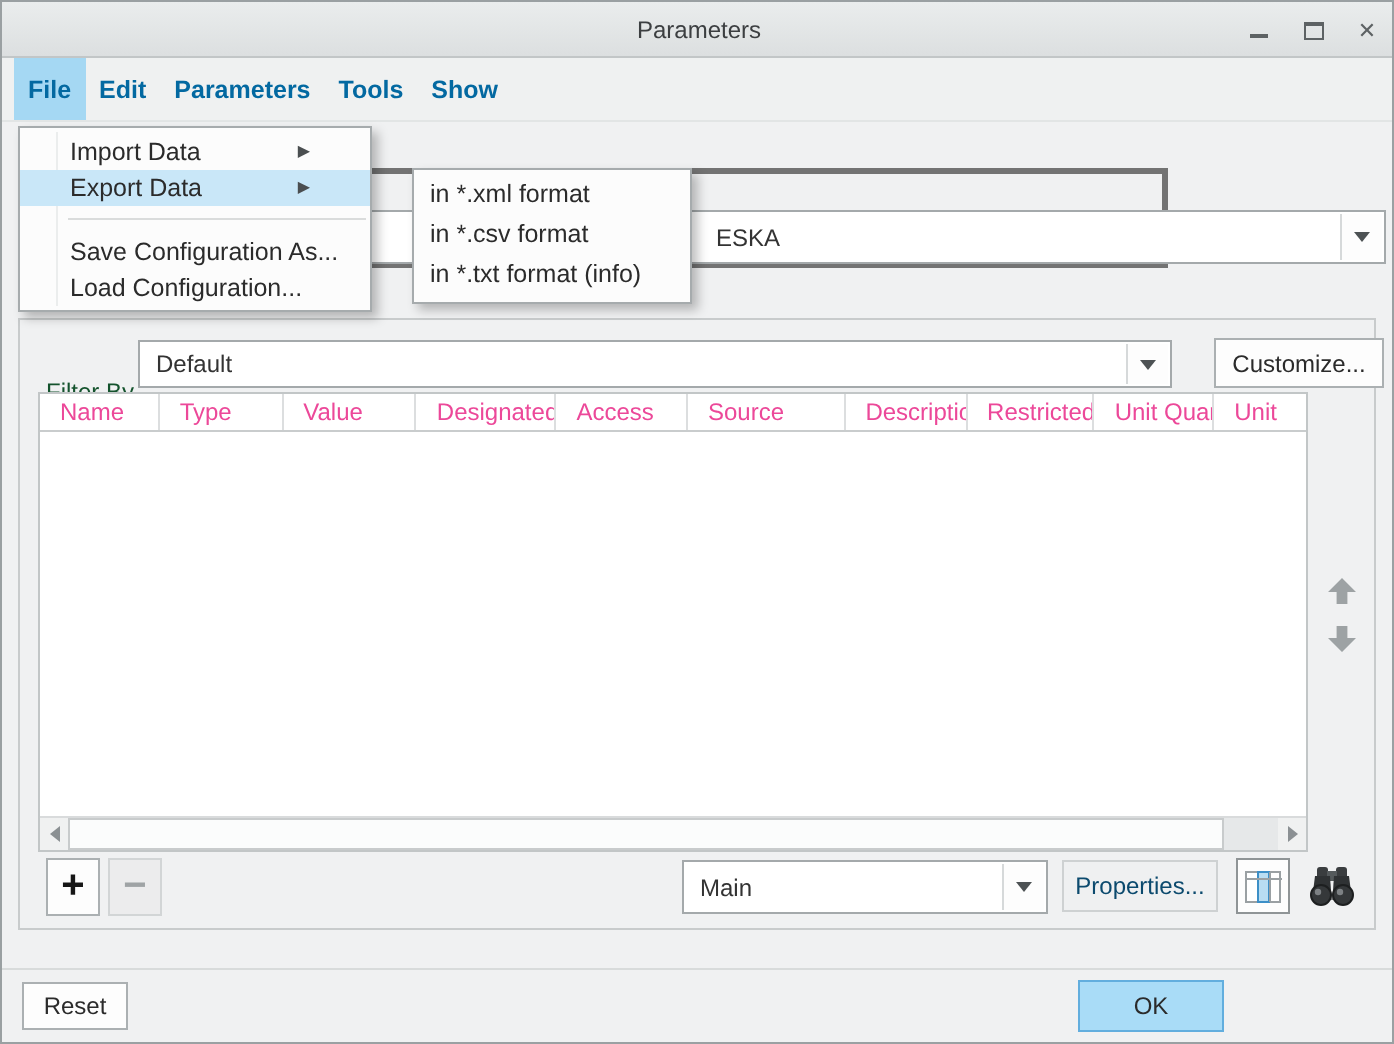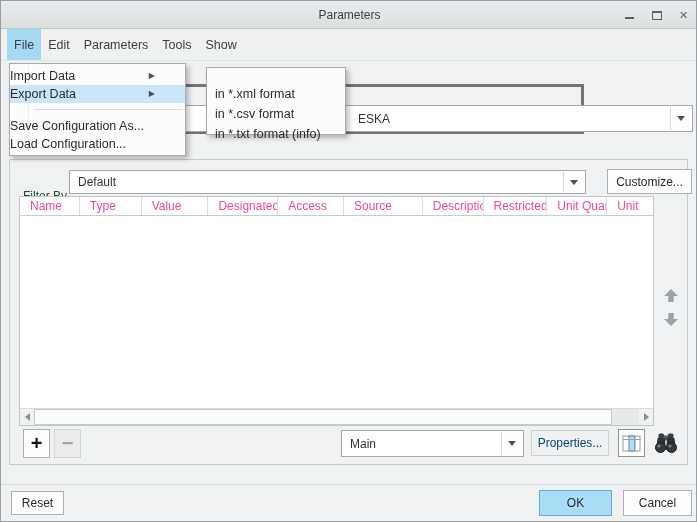--- a/index.html
+++ b/index.html
@@ -15,21 +15,21 @@
     text-align:center;color:#3c3f41;font-size:12px;}
   .win-controls{position:absolute;right:8px;top:0;height:28px;display:flex;align-items:center;gap:14px;color:#5d6264;}
   .win-btn{width:13px;height:13px;display:flex;align-items:center;justify-content:center;
     font-size:11px;font-weight:bold;cursor:default;}
   .glyph-min{display:block;width:9px;height:0;border-bottom:2px solid #5d6264;margin-top:5px;}
   .glyph-max{display:block;width:10px;height:9px;border:1px solid #5d6264;border-top-width:2px;}
 
   
   .menubar{position:absolute;left:0;top:28px;width:697px;height:32px;background:#eff1f1;
     border-bottom:1px solid #e2e5e5;display:flex;align-items:stretch;padding-left:6px;}
-  .menu-item{display:flex;align-items:center;padding:0 7px;font-size:12.5px;color:#404040;cursor:default;}
+  .menu-item{display:flex;align-items:center;padding:0 7px;font-size:12.5px;color:#0369a1;cursor:default;font-weight:bold;}
   .menu-item.active{background:var(--menu-highlight,#a5d8f3);}
 
   
   .lookin-group{position:absolute;left:21px;top:83px;width:562px;height:50px;border:3px solid #737373;}
   .main-group{position:absolute;left:8px;top:158px;width:679px;height:306px;border:1px solid #c8cbcc;}
 
   
   .combo{position:absolute;background:#ffffff;border:1px solid #a4a9ab;}
   .combo .combo-text{position:absolute;left:0;top:0;right:24px;bottom:0;display:flex;align-items:center;
      padding-left:8px;white-space:nowrap;overflow:hidden;color:#333;}
@@ -81,26 +81,26 @@
   .reset-btn{position:absolute;left:10px;top:490px;width:53px;height:24px;}
   .ok-btn{position:absolute;left:538px;top:489px;width:73px;height:26px;
      background:var(--accent,#a9dcf7);border-color:var(--accent-border,#62aede);}
   .cancel-btn{position:absolute;left:622px;top:489px;width:69px;height:26px;}
 
   
   .menu-panel{position:absolute;background:#fcfcfc;border:1px solid #a6abad;
      box-shadow:3px 3px 5px rgba(0,0,0,0.25);z-index:20;}
   .file-menu{left:8px;top:62px;width:177px;height:93px;padding-top:3px;}
   .file-menu .gutter{position:absolute;left:18px;top:2px;bottom:2px;width:1px;background:#ebeded;}
-  .menu-row{position:relative;height:18px;display:flex;align-items:center;
+  .menu-row{position:relative;height:18px;display:flex;align-items:center;padding-left:25px;
      font-size:12.5px;color:#2b2b2b;cursor:default;}
   .menu-row.highlight{background:var(--submenu-highlight,#c9e7f8);}
   .menu-row .sub-arrow{position:absolute;right:30px;font-size:8px;color:#4a4e50;line-height:1;}
   .menu-sep{height:1px;background:#dadcdc;margin:6px 2px 7px 24px;}
-  .submenu{left:205px;top:66px;width:140px;height:68px;padding-top:16px;z-index:21;}
+  .submenu{left:205px;top:83px;width:140px;height:68px;padding-top:2px;z-index:21;}
   .submenu .menu-row{height:20px;padding-left:8px;}
 </style>
 </head>
 <body>
 
 <div id="app">
 
   <div class="titlebar">
     <div class="title">Parameters</div>
     <div class="win-controls">
@@ -214,21 +214,20 @@
       <circle cx="7.5" cy="15.5" r="5" fill="#35383a" stroke="#1d1f20"></circle>
       <circle cx="18.5" cy="15.5" r="5" fill="#35383a" stroke="#1d1f20"></circle>
       <circle cx="6" cy="14" r="1.6" fill="#7d8184"></circle>
       <circle cx="17" cy="14" r="1.6" fill="#7d8184"></circle>
     </svg>
   </div>
 
   <div class="footer-divider"></div>
   <div class="btn reset-btn">Reset</div>
   <div class="btn ok-btn">OK</div>
-  <div class="btn cancel-btn">Cancel</div>
 
   <div class="menu-panel file-menu">
     <div class="gutter"></div>
     <div class="menu-row">
       <span>Import Data</span>
       <span class="sub-arrow">▶</span>
     </div>
     <div class="menu-row highlight">
       <span>Export Data</span>
       <span class="sub-arrow">▶</span>

